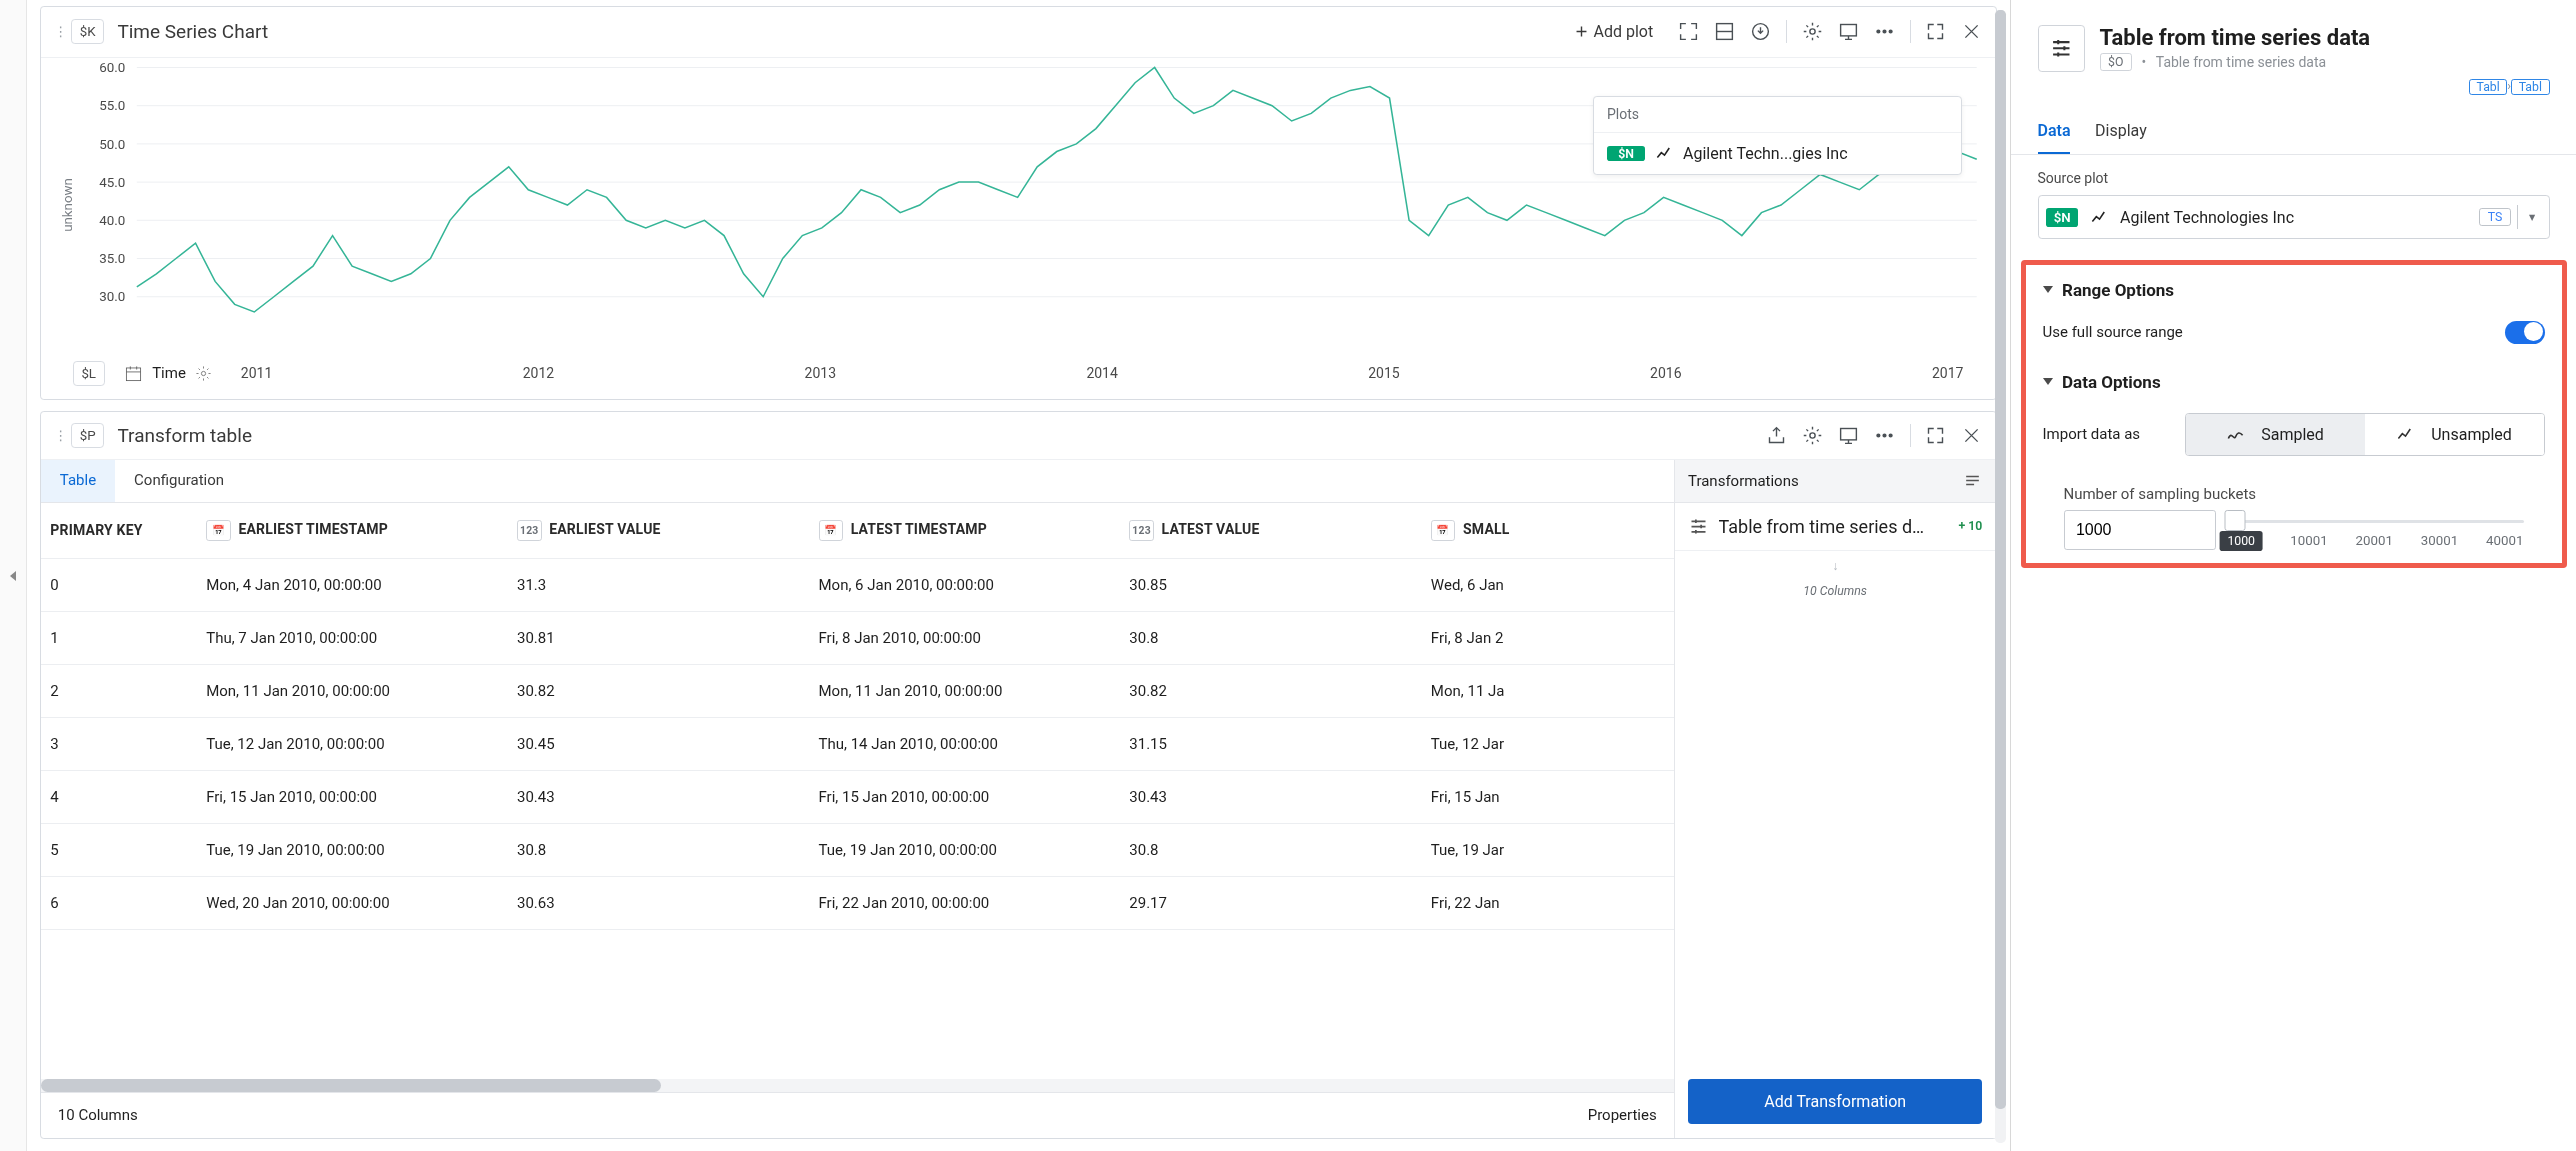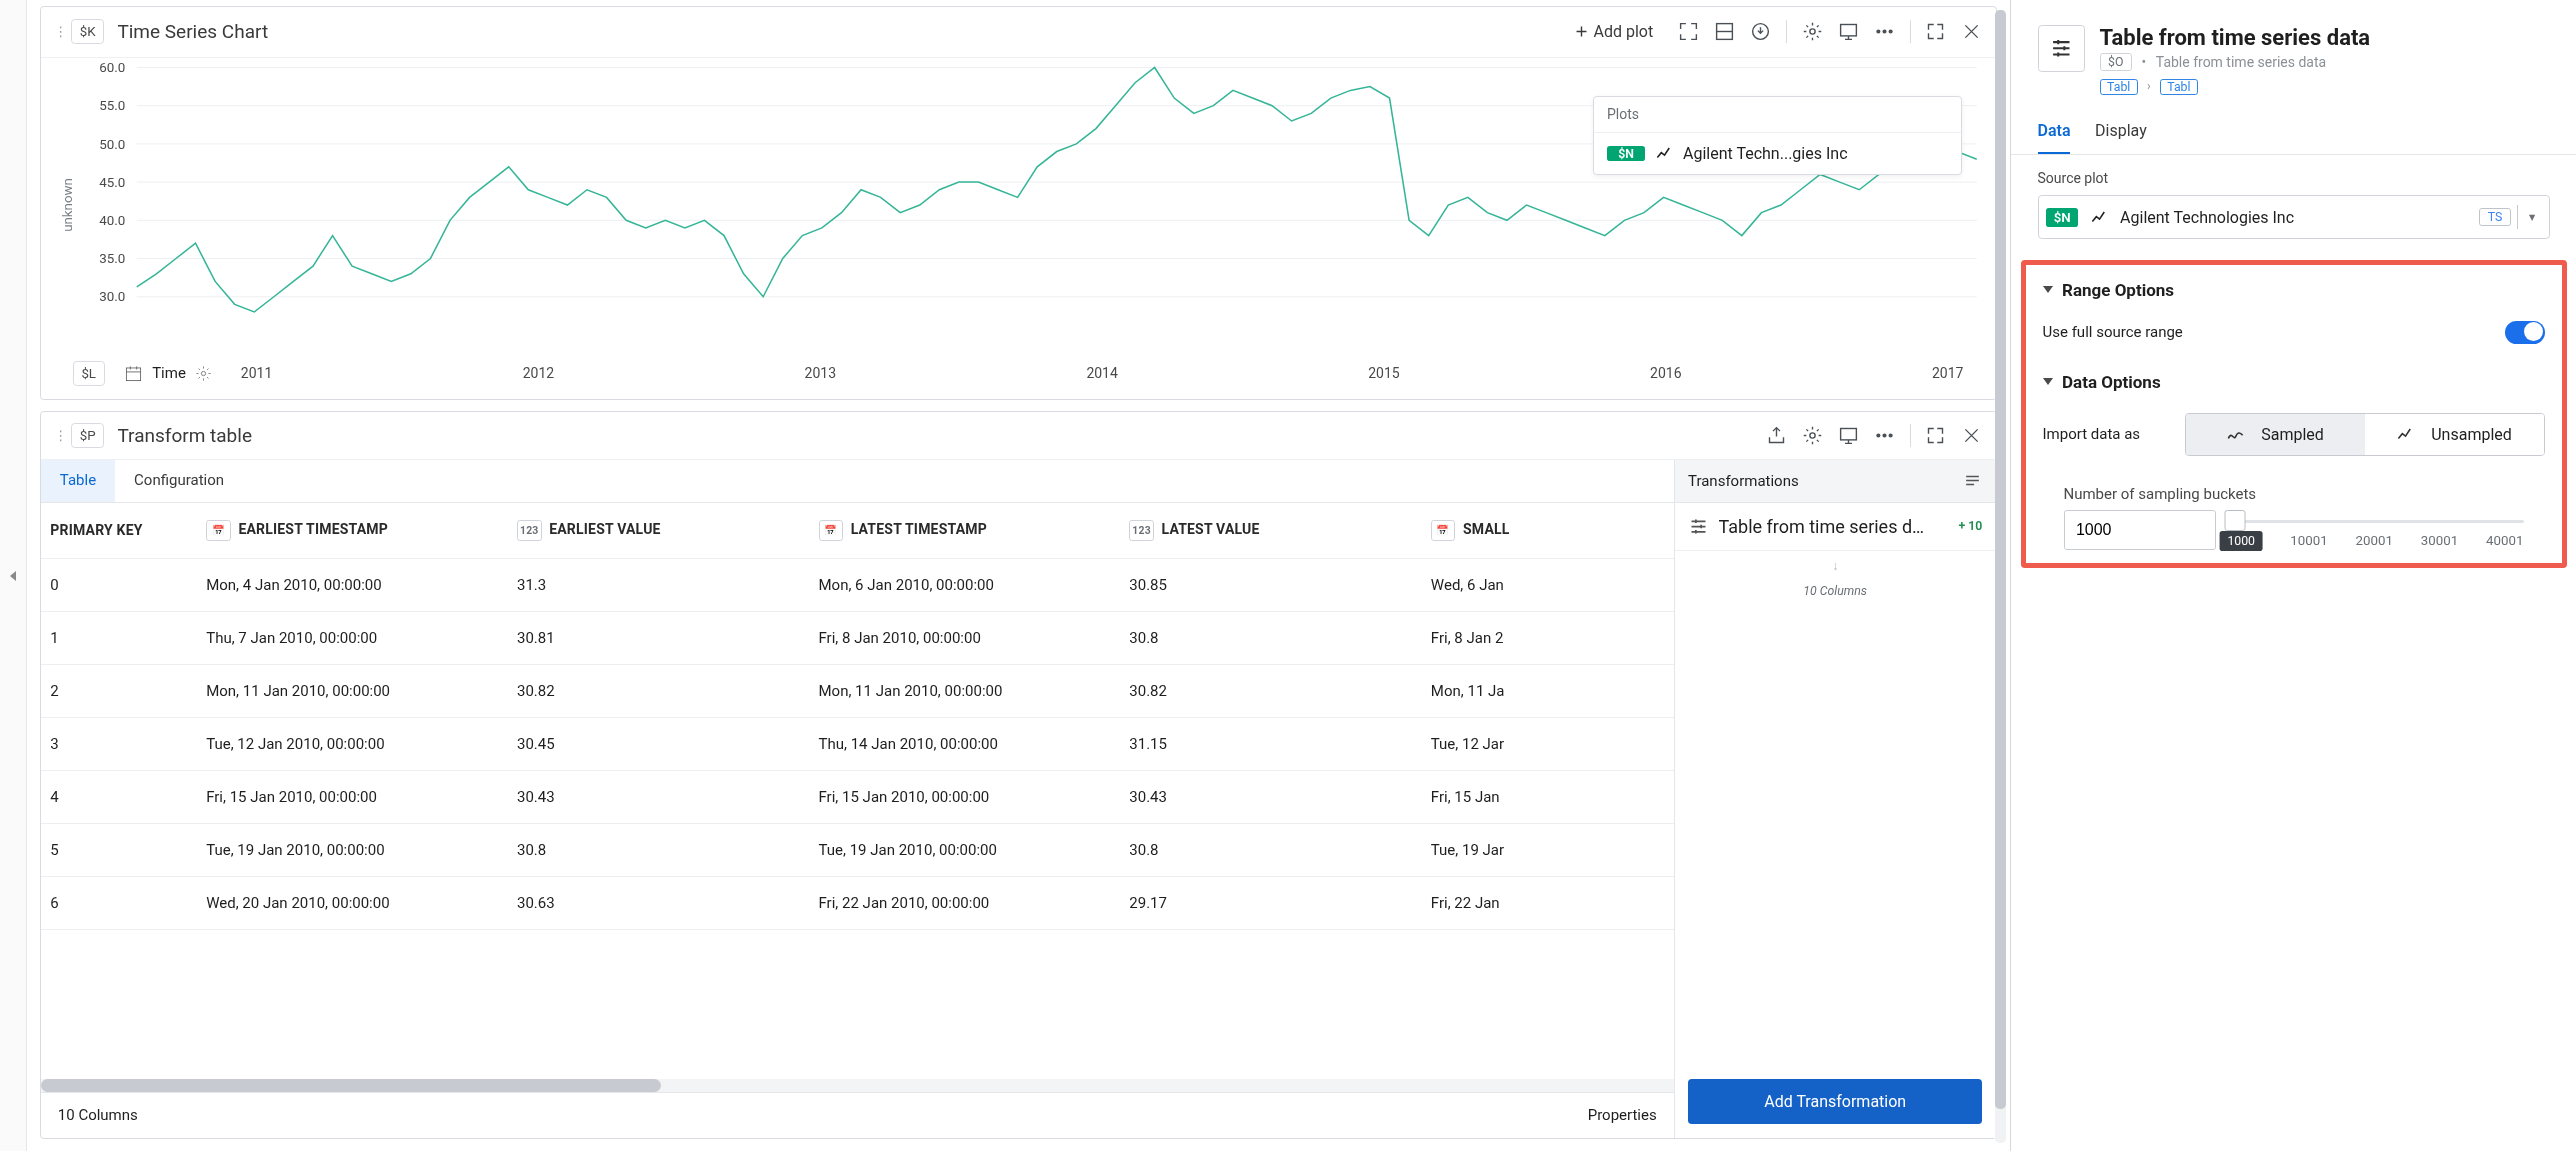--- a/index.html
+++ b/index.html
@@ -60,21 +60,21 @@
   .transforms-arrow { text-align:center; color:#b4b9bf; padding:7.6px 0; }
   .transforms-columns { text-align:center; font-style:italic; color:#6a6f75; padding:3.8px 0 13.3px; }
   .add-transform-btn { margin:auto 13.3px 13.3px; background:#1462c8; color:#fff; text-align:center; padding:13.3px 0; border-radius:3.8px; font-size:16px; cursor:pointer; }
 
   
   .right-head { display:flex; gap:15px; padding:24.6px 26.5px 9.5px; }
   .right-head-icon { width:47px; height:47px; border:0.9px solid #d0d4da; border-radius:3.8px; display:flex; align-items:center; justify-content:center; font-size:21px; }
   .right-title { font-size:22px; font-weight:700; }
   .breadcrumb { color:#8b9096; font-size:14px; margin-top:3.8px; display:flex; align-items:center; gap:9.5px; }
   .mini-pill { border:0.9px solid #d0d4da; border-radius:2.8px; padding:0.9px 7.6px; font-size:12.3px; color:#6a6f75; }
-  .bc-chips { display:flex; gap:9px; margin-top:7.6px; }
+  .bc-chips { display:flex; gap:0; margin-top:7.6px;justify-content:flex-end; }
   .bc-chip { border:0.9px solid #2f86e6; color:#2f86e6; font-size:12.3px; padding:0 6.6px; border-radius:2.8px; }
 
   .right-tabs { display:flex; gap:24.6px; padding:17px 26.5px 0; border-bottom:0.9px solid #e4e6ea; }
   .right-tab { padding-bottom:11.4px; font-size:16px; color:#3a3a3a; cursor:pointer; }
   .right-tab.active { color:#0b69d4; border-bottom:2.8px solid #0b69d4; font-weight:600; }
 
   .section { padding:15px 26.5px; }
   .sec-label { font-size:14px; color:#4a4a4a; margin-bottom:9.5px; }
   .source-row { display:flex; align-items:center; border:0.9px solid #d0d4da; border-radius:3.8px; height:44px; padding:0 7.6px; gap:11.4px; }
   .src-badge { background:#00a572; color:#fff; font-weight:600; border-radius:2.8px; padding:1.9px 7.6px; font-size:13.3px; }

